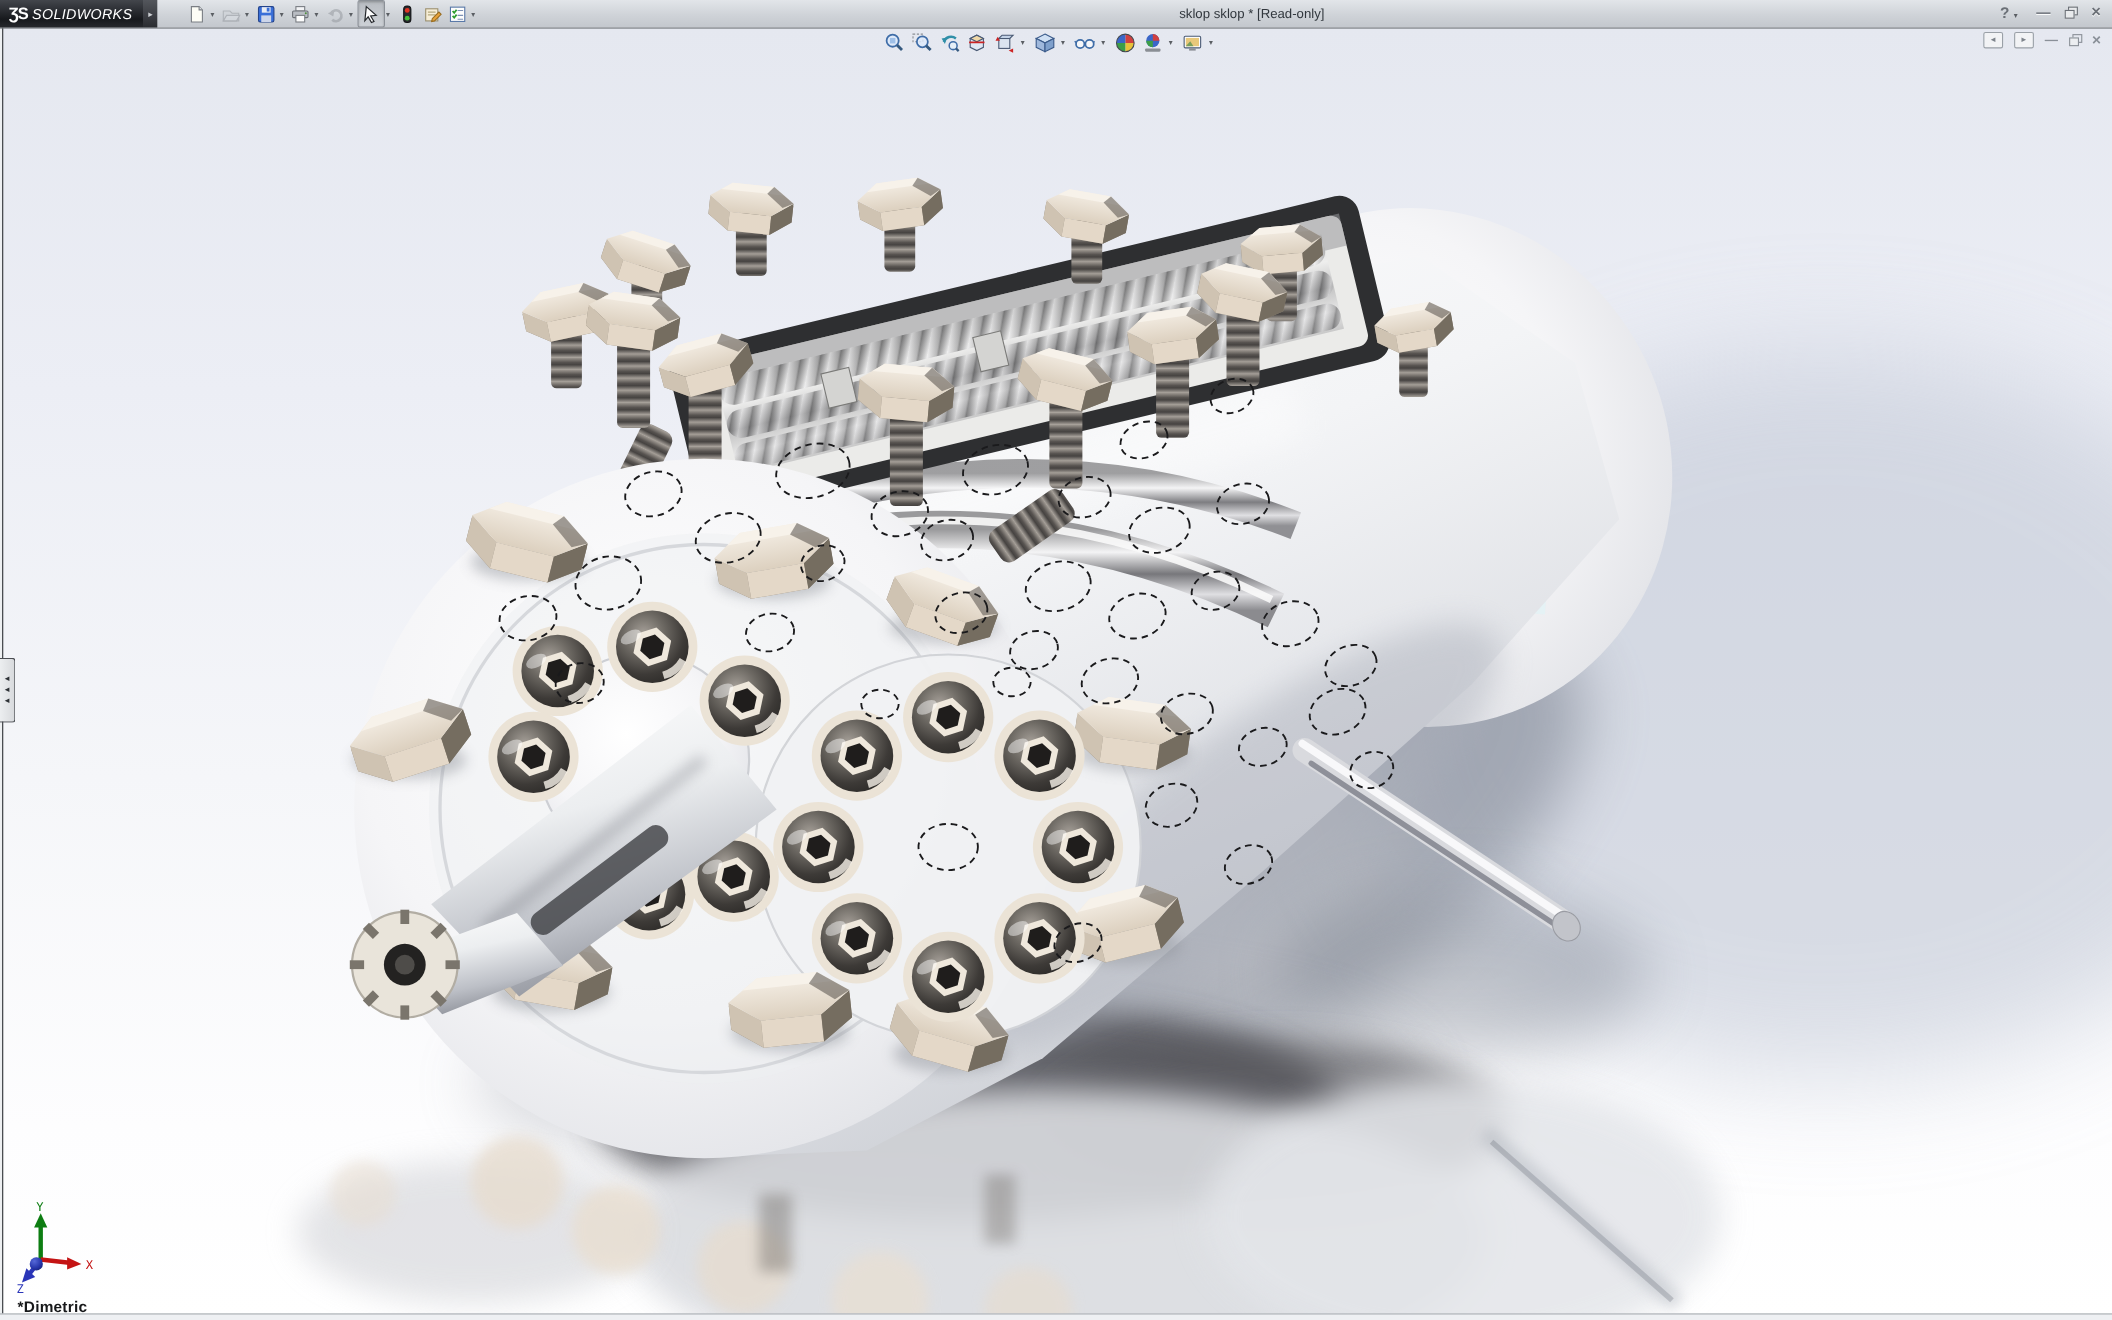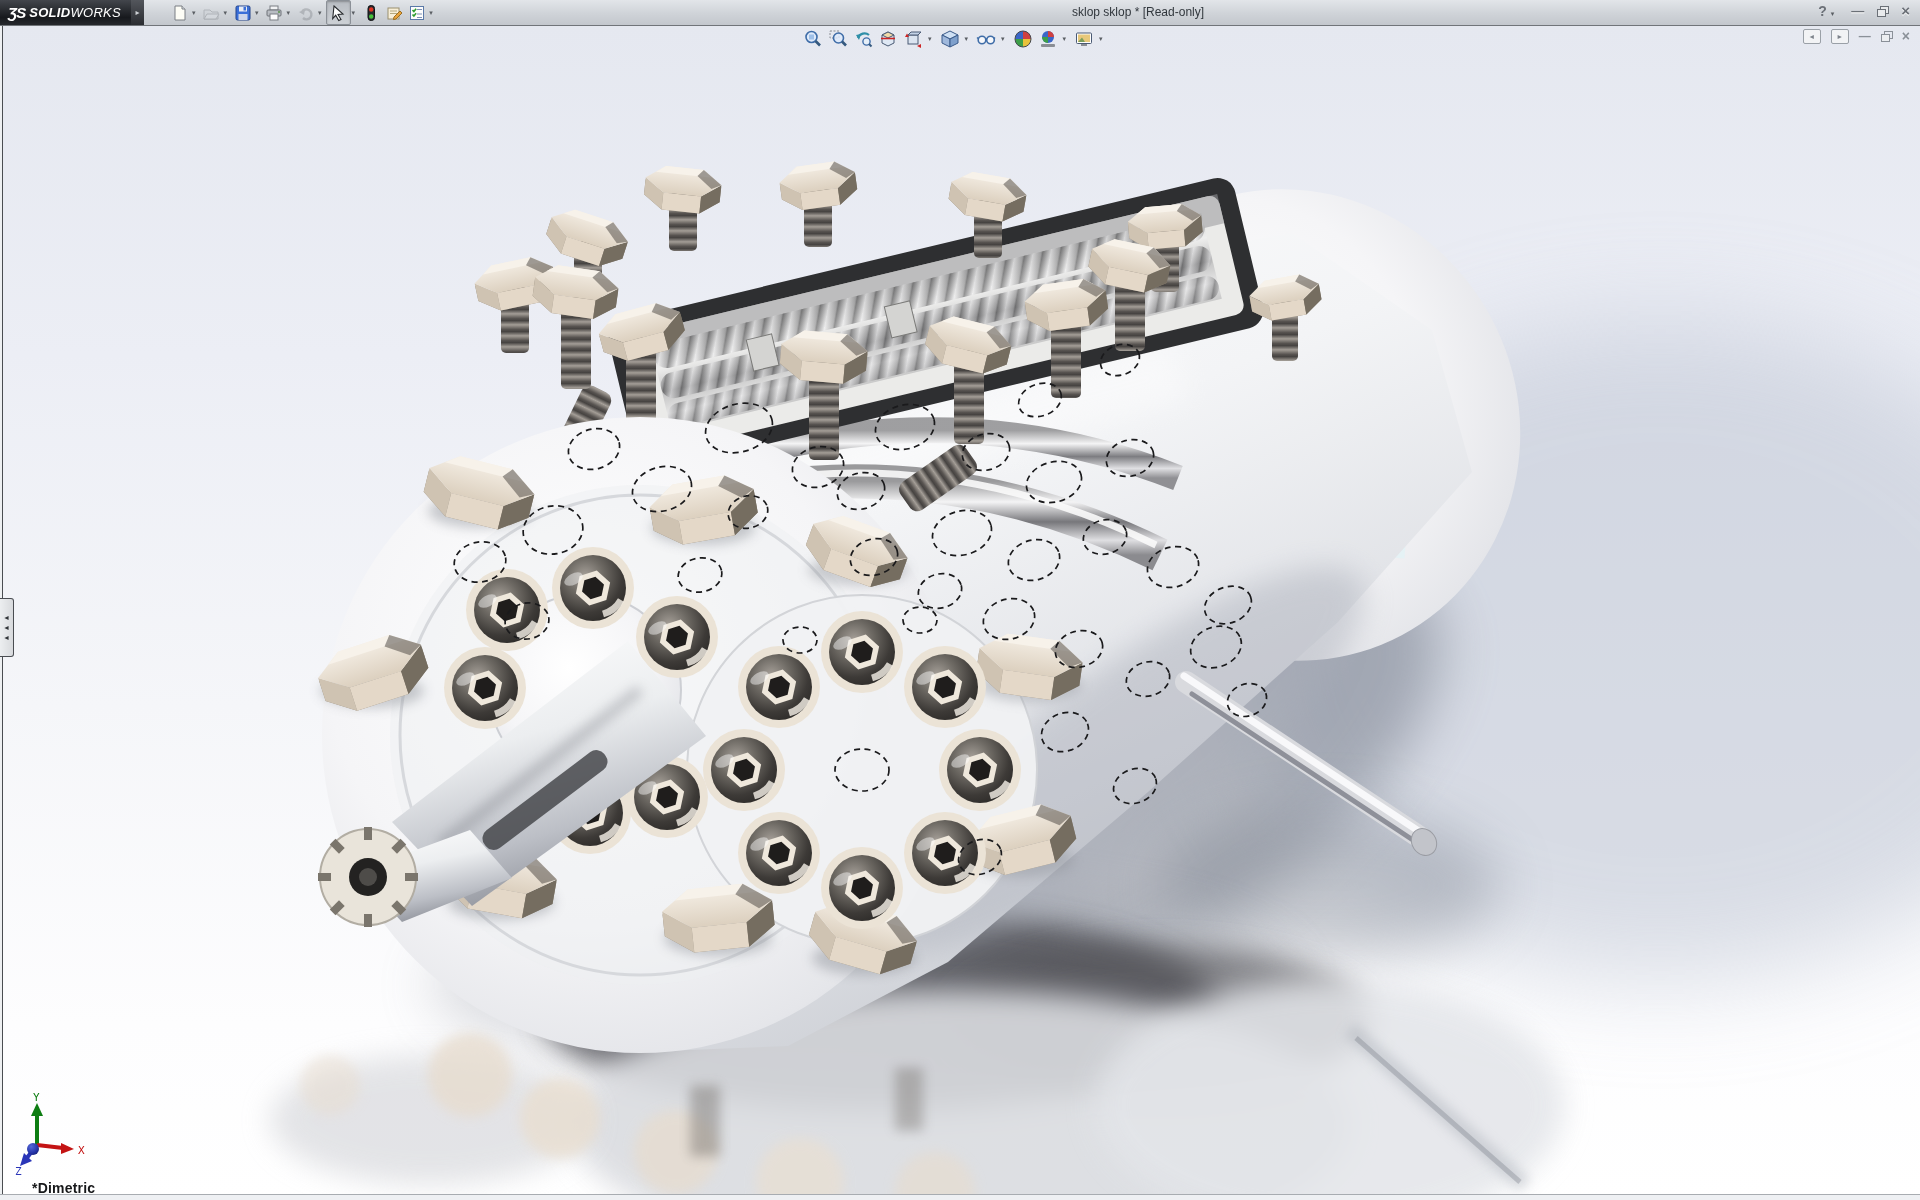--- a/index.html
+++ b/index.html
@@ -5,23 +5,23 @@
   html,body{margin:0;padding:0;}
   body{width:1920px;height:1200px;overflow:hidden;position:relative;
        font-family:"Liberation Sans",sans-serif;background:#fff;}
 
   
   .titlebar{position:absolute;top:0;left:0;width:1920px;height:25px;z-index:20;
     background:linear-gradient(#e2e5e9,#cfd3d8 55%,#c3c7cd);
     border-bottom:1px solid #707479;display:flex;align-items:center;}
   .brand{height:25px;display:flex;align-items:center;gap:4px;padding:0 10px 0 8px;
     background:linear-gradient(#43464c,#17191d 70%,#26282d);color:#fff;}
-  .brand .ezh{font-size:15px;font-weight:700;font-style:italic;letter-spacing:-1px;}
+  .brand .ezh{font-size:15px;font-weight:700;letter-spacing:-1px;}
   .brand .bname{font-size:13px;font-style:italic;letter-spacing:.3px;}
-  .brand .bname b{font-weight:700;}
+  .brand .bname b{font-weight:400;}
   .brand-expand{width:13px;height:25px;background:linear-gradient(#505archive4,#2a2c31);
     background:linear-gradient(#53565c,#2a2c31);color:#cdd0d4;font-size:8px;
     display:flex;align-items:center;justify-content:center;}
   .tb-row{display:flex;align-items:center;margin-left:24px;}
   .tb-btn{width:23px;height:23px;display:flex;align-items:center;justify-content:center;border-radius:2px;}
   .tb-btn.pressed{background:linear-gradient(#b8bcc2,#cdd1d6);border:1px solid #8b9097;box-shadow:inset 0 1px 2px rgba(0,0,0,.25);}
   .tb-btn.disabled{opacity:.45;}
   .caret{font-size:7px;color:#5a5e63;margin:0 4px 0 1px;}
   .title-text{position:absolute;left:1072px;top:5px;font-size:12px;color:#31373d;white-space:pre;}
   .win-controls{position:absolute;right:10px;top:2px;display:flex;align-items:center;gap:13px;color:#6b7077;}
@@ -42,21 +42,21 @@
   .dc-box{width:16px;height:13px;border:1.5px solid #9aa0a7;border-radius:2px;display:flex;align-items:center;justify-content:center;
     font-size:7px;color:#7d838b;background:#f2f3f5;}
   .dc-glyph{font-size:12px;font-weight:700;color:#8a9098;}
   .restore-box2{width:11px;height:10px;position:relative;}
   .restore-box2::before{content:"";position:absolute;left:3px;top:0;width:7px;height:6px;border:1.5px solid #8a9098;}
   .restore-box2::after{content:"";position:absolute;left:0;top:3px;width:7px;height:6px;border:1.5px solid #8a9098;background:#eceef1;}
   .flyout-tab{position:absolute;left:0;top:598px;width:13px;height:57px;z-index:10;
     background:linear-gradient(90deg,#eceef0,#d8dadd);border:1px solid #4a4d52;border-left:none;
     border-radius:0 3px 3px 0;display:flex;flex-direction:column;align-items:center;justify-content:center;gap:3px;
     font-size:7px;color:#2e3236;line-height:1;}
-  .orientation-label{position:absolute;left:32px;top:1180px;z-index:10;
+  .orientation-label{position:absolute;left:16px;top:1180px;z-index:10;
     font-size:14px;font-weight:700;color:#17181a;letter-spacing:.2px;}
 
   svg text{font-family:"DejaVu Sans Mono",monospace;}
   .dc{fill:none;stroke:#1a1a1c;stroke-width:1.7;stroke-dasharray:6 4.5;}
 </style>
 </head>
 <body>
 
 <svg width="1920" height="1200" viewBox="0 0 1920 1200" style="position:absolute;left:0;top:0;z-index:1;">
   <defs>

